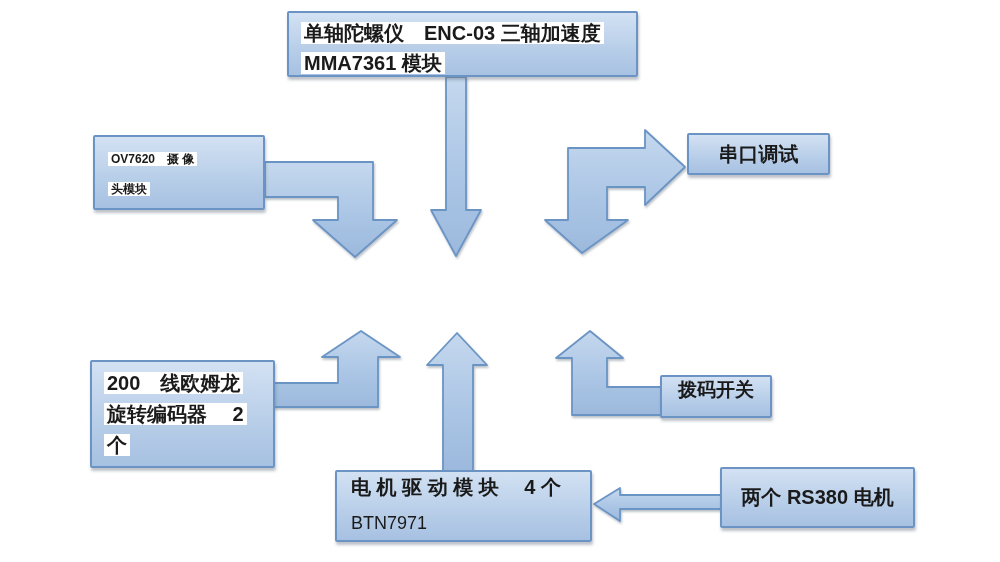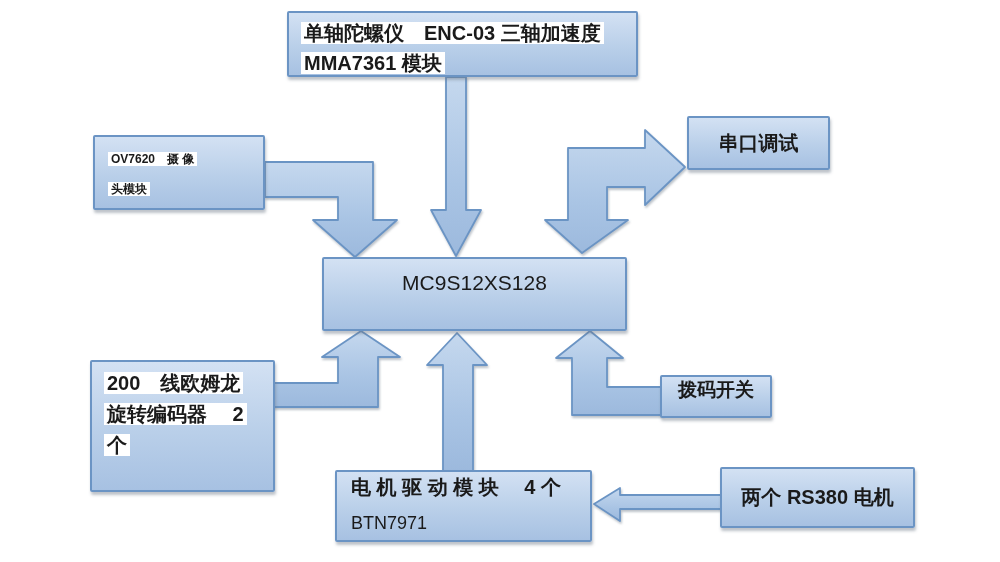--- a/index.html
+++ b/index.html
@@ -13,23 +13,23 @@
     position:absolute;box-sizing:border-box;
     background:linear-gradient(to bottom,#d3e1f3 0%,#b9cfe9 55%,#a7c1e2 100%);
     border:2px solid #6b94c4;border-radius:2px;
     box-shadow:1px 3px 3px rgba(108,120,136,.45);
   }
   .line{line-height:30px;white-space:nowrap;}
   .b{font-weight:bold;}
   .hl{background:#ffffff;padding:0 3px;}
   .sensor{left:287px;top:11px;width:351px;height:66px;padding:5px 0 0 12px;font-size:20px;}
   .camera{left:93px;top:135px;width:172px;height:75px;padding:7px 0 0 13px;font-size:12px;}
-  .serial{left:687px;top:116px;width:143px;height:54px;display:flex;align-items:center;justify-content:center;font-size:20px;}
+  .serial{left:687px;top:133px;width:143px;height:42px;display:flex;align-items:center;justify-content:center;font-size:20px;}
   .mcu{left:322px;top:257px;width:305px;height:74px;padding-top:12px;text-align:center;font-size:21px;}
-  .encoder{left:90px;top:360px;width:185px;height:132px;padding:6px 0 0 12px;font-size:20px;}
+  .encoder{left:90px;top:360px;width:185px;height:108px;padding:6px 0 0 12px;font-size:20px;}
   .encoder .line{line-height:31px;}
   .dip{left:660px;top:375px;width:112px;height:43px;display:flex;align-items:flex-start;justify-content:center;font-size:19px;font-family:Liberation Serif, serif;}
   .driver{left:335px;top:470px;width:257px;height:72px;padding:0 0 0 14px;font-size:20px;}
   .driver .sub{font-size:18px;font-weight:normal;margin-top:6px;}
   .motors{left:720px;top:467px;width:195px;height:61px;display:flex;align-items:center;justify-content:center;font-size:20px;text-align:center;}
 </style>
 </head>
 <body>
 
 <div class="canvas">
@@ -61,23 +61,20 @@
 
   <div class="node camera">
     <div class="line"><span class="hl b">OV7620　摄 像</span></div>
     <div class="line"><span class="hl b">头模块</span></div>
   </div>
 
   <div class="node serial">
     <span class="b">串口调试</span>
   </div>
 
-  <div class="node mcu">
-    <span>MC9S12XS128</span>
-  </div>
 
   <div class="node encoder">
     <div class="line"><span class="hl b">200　线欧姆龙</span></div>
     <div class="line"><span class="hl b">旋转编码器　  2</span></div>
     <div class="line"><span class="hl b">个</span></div>
   </div>
 
   <div class="node dip">
     <span class="b">拨码开关</span>
   </div>

